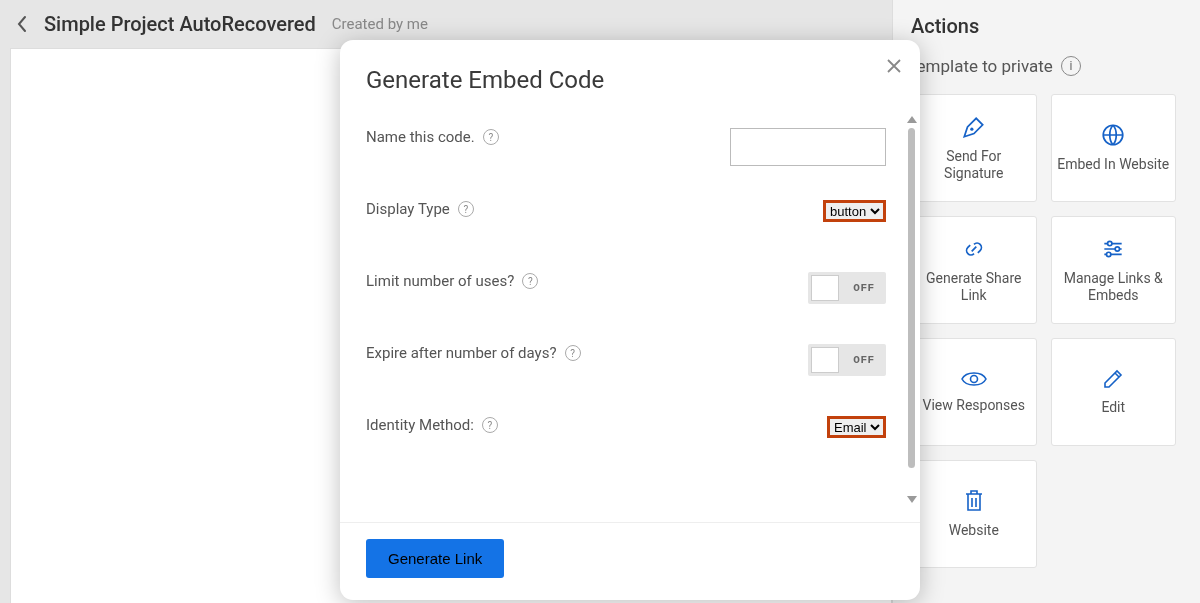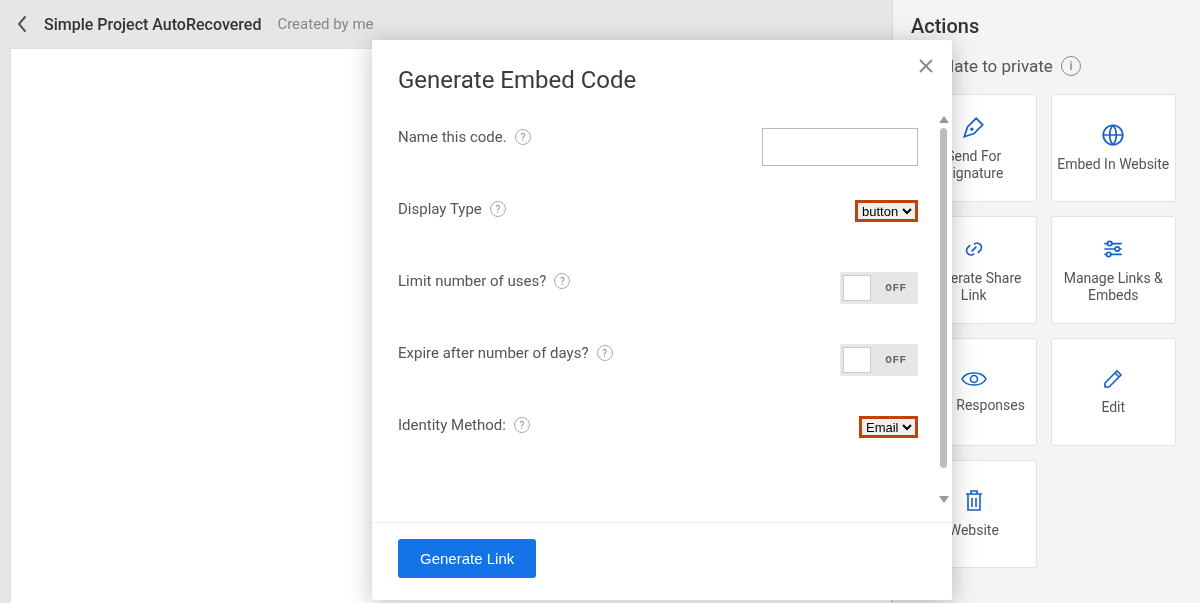--- a/index.html
+++ b/index.html
@@ -21,21 +21,21 @@
     padding: 0 10px;
     background: #e6e6e6;
   }
   .back-chevron {
     width: 24px; height: 24px;
     display:flex; align-items:center; justify-content:center;
     margin-right: 10px;
     cursor: pointer;
   }
   .page-title {
-    font-size: 16px;
+    font-size: 20px;
     font-weight: 500;
     color: #333;
     margin-right: 16px;
   }
   .created-by {
     font-size: 15px;
     color: #888;
   }
   .header-spacer { flex:1; }
   .expand-btn {
@@ -111,27 +111,27 @@
     right:308px;
     bottom:0;
     background:#fff;
     border:1px solid #ddd;
     border-bottom:none;
   }
 
   
   .modal {
     position:absolute;
-    left:372px;
+    left:340px;
     top:40px;
     width:580px;
     height:560px;
     background:#fff;
     box-shadow: 0 4px 24px rgba(0,0,0,0.25);
-    border-radius:2px;
+    border-radius:13px;
     display:flex;
     flex-direction:column;
     z-index: 100;
   }
   .modal-close {
     position:absolute;
     right:14px; top:14px;
     width:24px;height:24px;
     cursor:pointer;
     color:#888;
@@ -196,21 +196,21 @@
   }
   .toggle .state {
     flex:1;text-align:center;font-size:11px;font-weight:bold;color:#666;letter-spacing:0.5px;
   }
   .modal-footer {
     padding: 16px 26px 22px 26px;
     border-top:1px solid #eee;
   }
   .primary-btn {
     background:#1473e6;
-    color:#ffffff;
+    color:#000000;
     border:none;
     font-size:15px;
     padding: 11px 22px;
     border-radius:3px;
     cursor:pointer;
   }
 
   
   .scroll-indicator {
     position:absolute;

